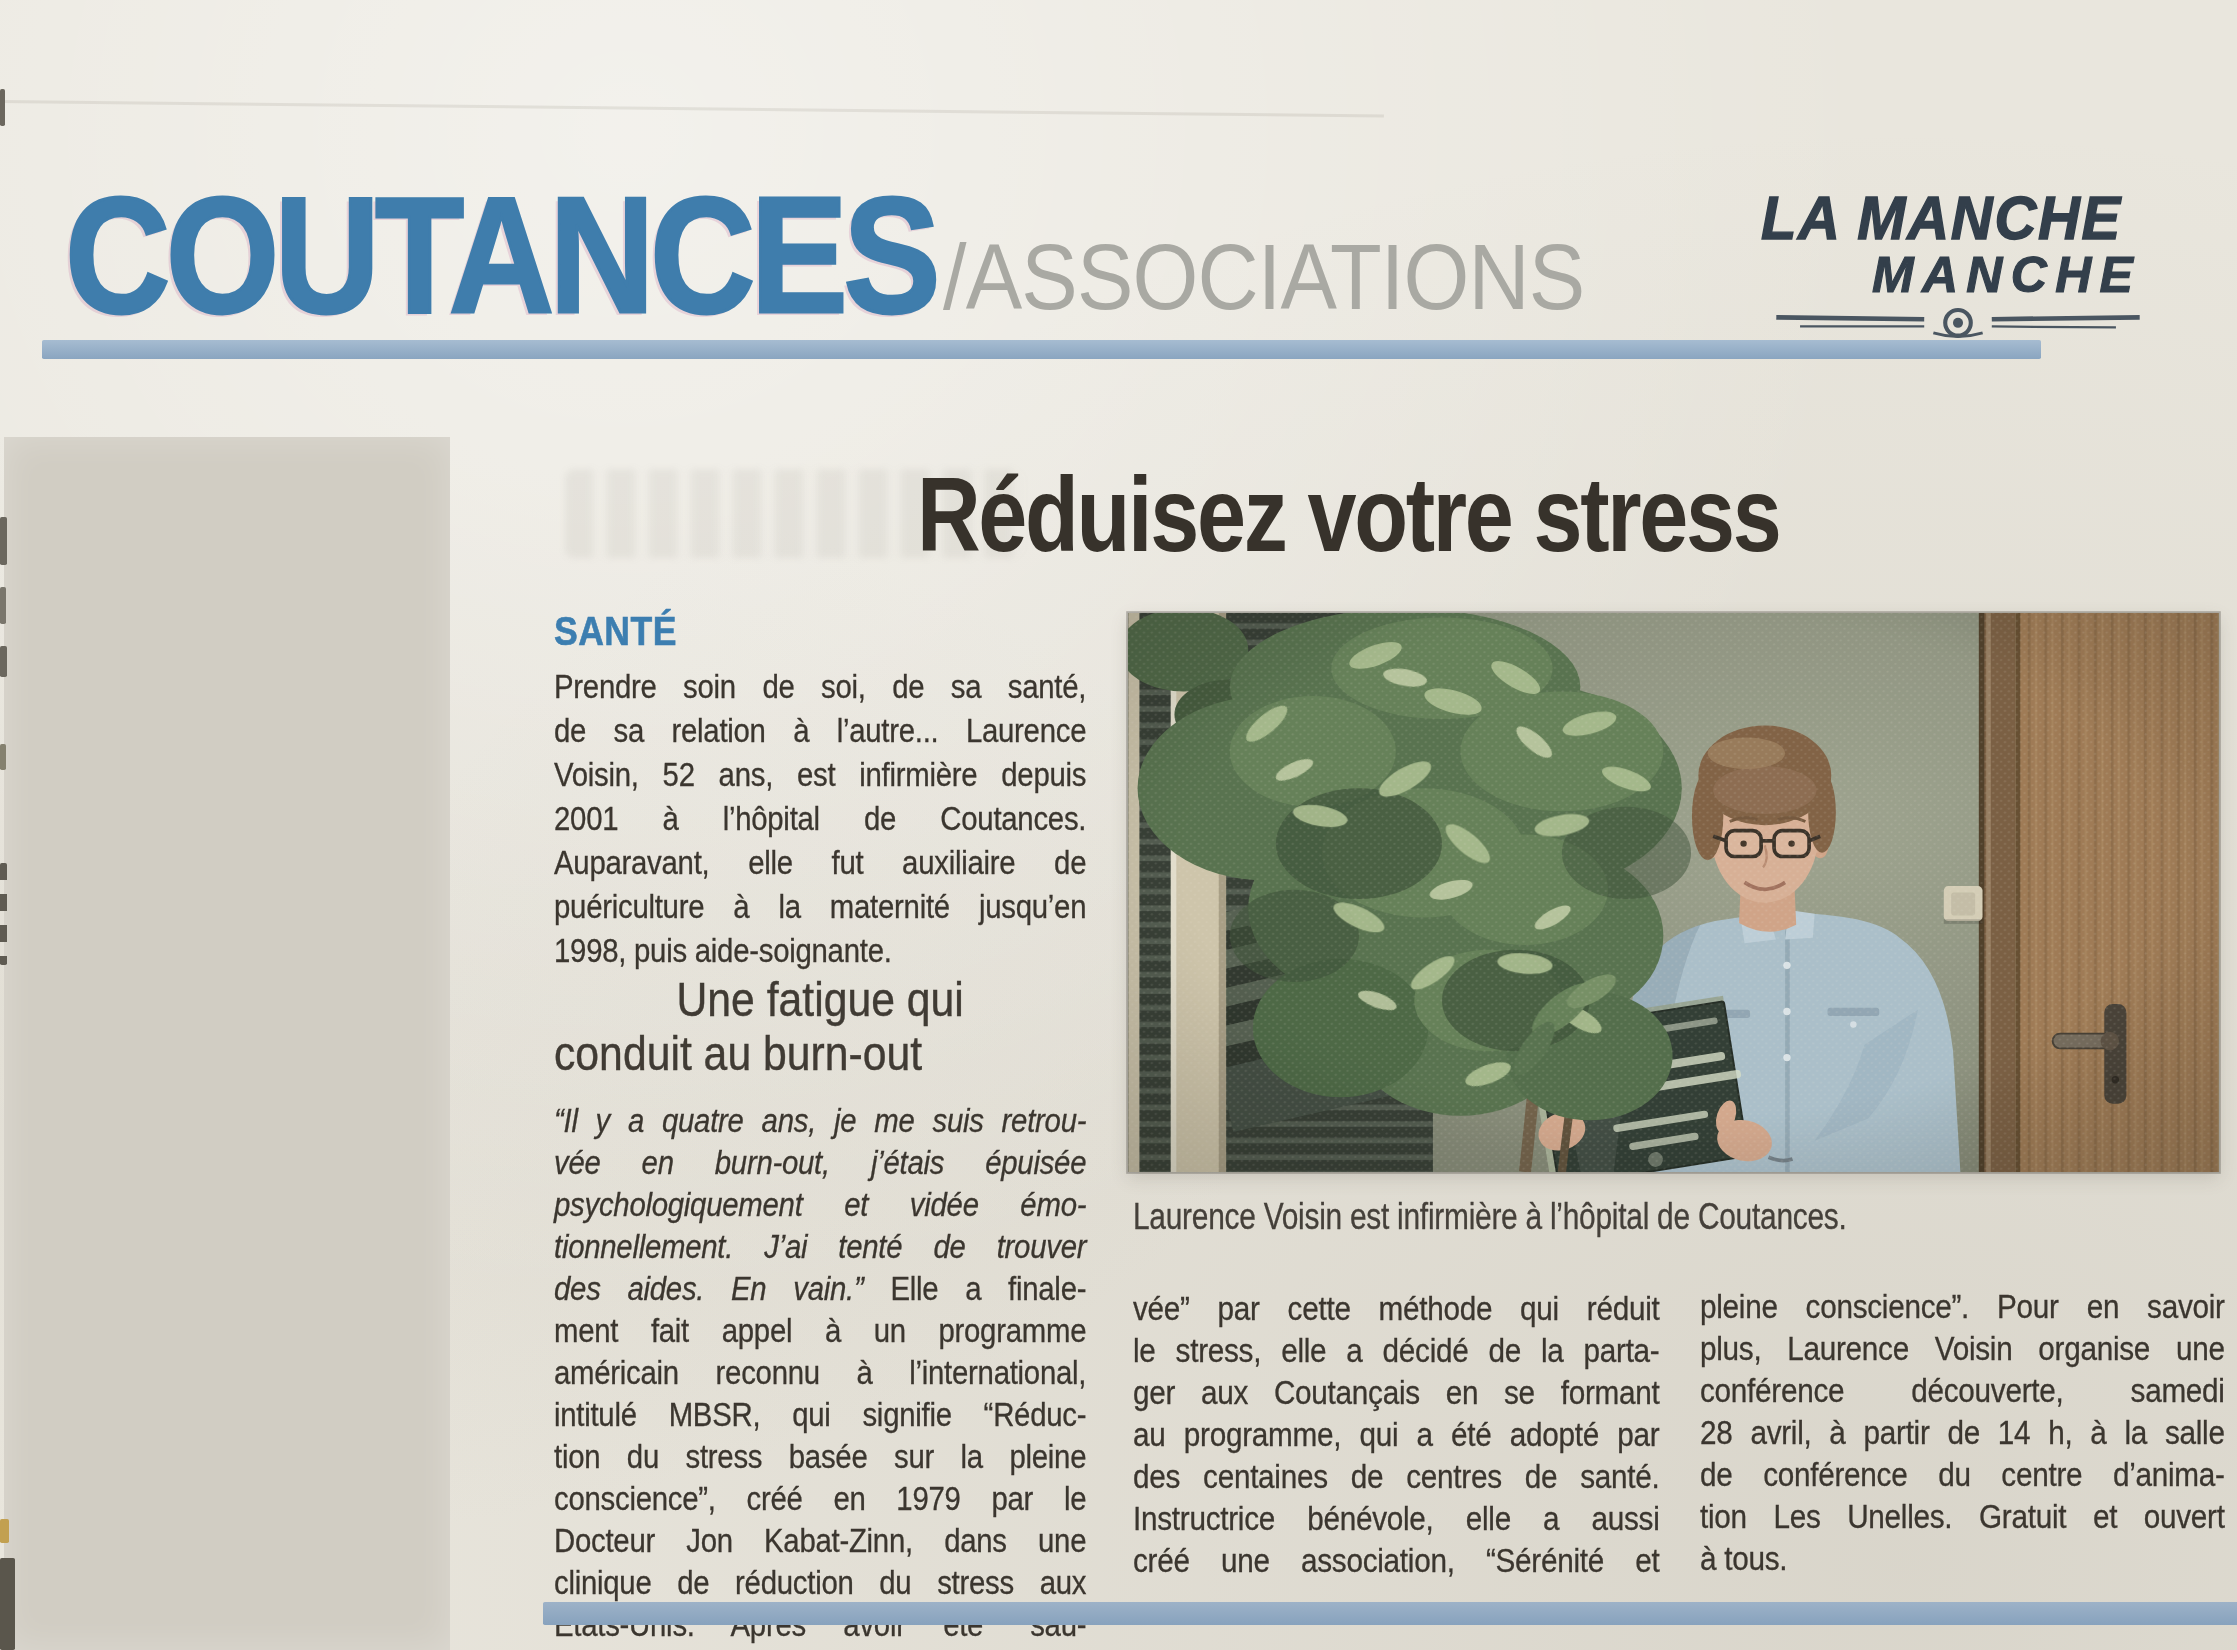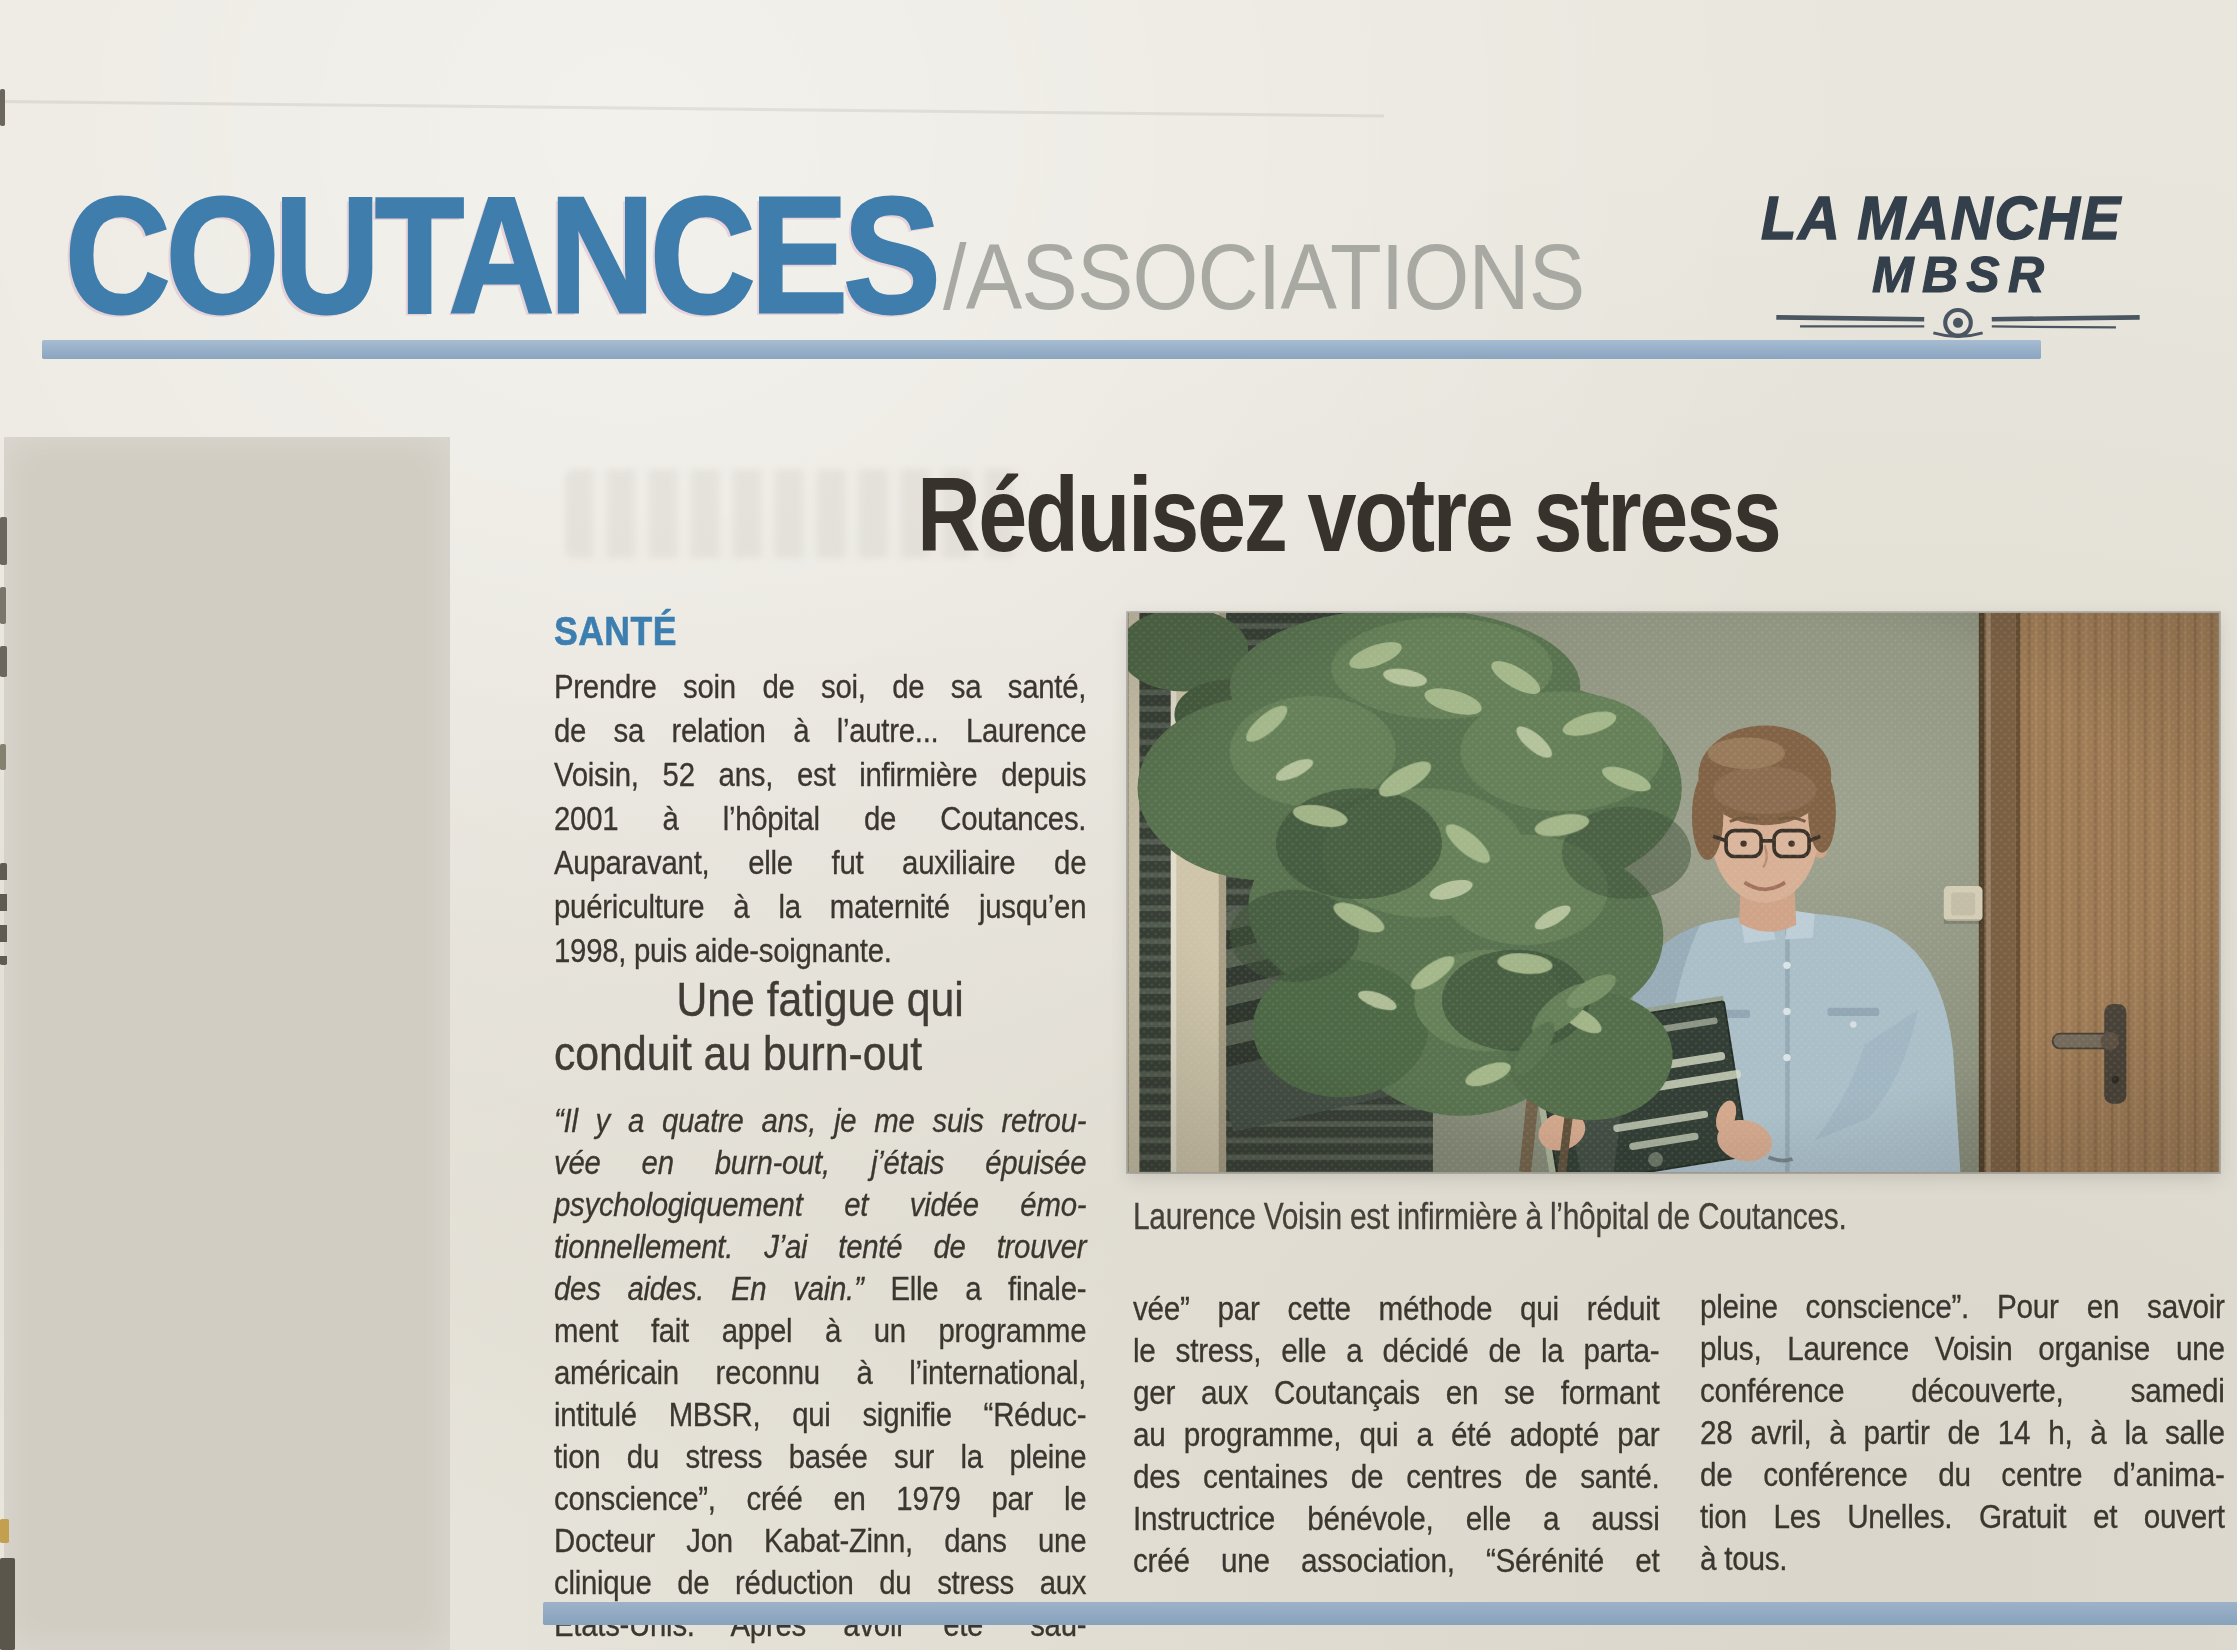--- a/index.html
+++ b/index.html
@@ -85,21 +85,21 @@
 </head>
 <body>
 
 <div class="abs crease"></div>
 
 <div class="abs section-title">COUTANCES</div>
 <div class="abs subsection">/ASSOCIATIONS</div>
 
 <div class="abs masthead">
   <div class="l1">LA MANCHE</div>
-  <div class="l2">MBSR</div>
+  <div class="l2">MANCHE</div>
   <svg width="382" height="42" viewBox="0 0 414 46">
     <g stroke="#3a4754" opacity=".9">
       <line x1="8" y1="19" x2="170" y2="21" stroke-width="5"></line>
       <line x1="34" y1="29" x2="170" y2="29" stroke-width="2.5"></line>
       <line x1="244" y1="21" x2="406" y2="19" stroke-width="5"></line>
       <line x1="244" y1="29" x2="380" y2="30" stroke-width="2.5"></line>
       <circle cx="207" cy="25" r="14" fill="none" stroke-width="4.5"></circle>
       <circle cx="207" cy="25" r="5.5" fill="#3a4754" stroke="none"></circle>
       <path d="M180 36 q27 8 54 0" fill="none" stroke-width="3"></path>
     </g>

